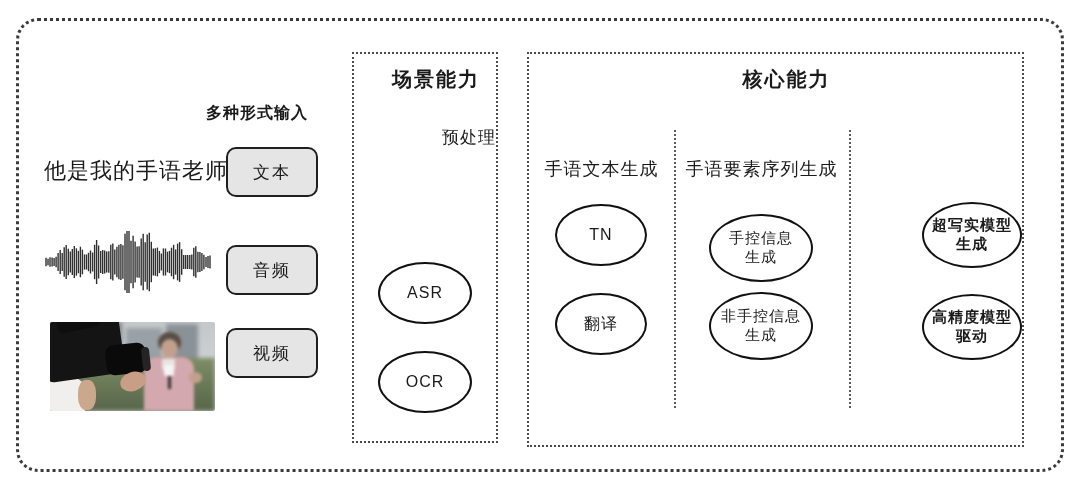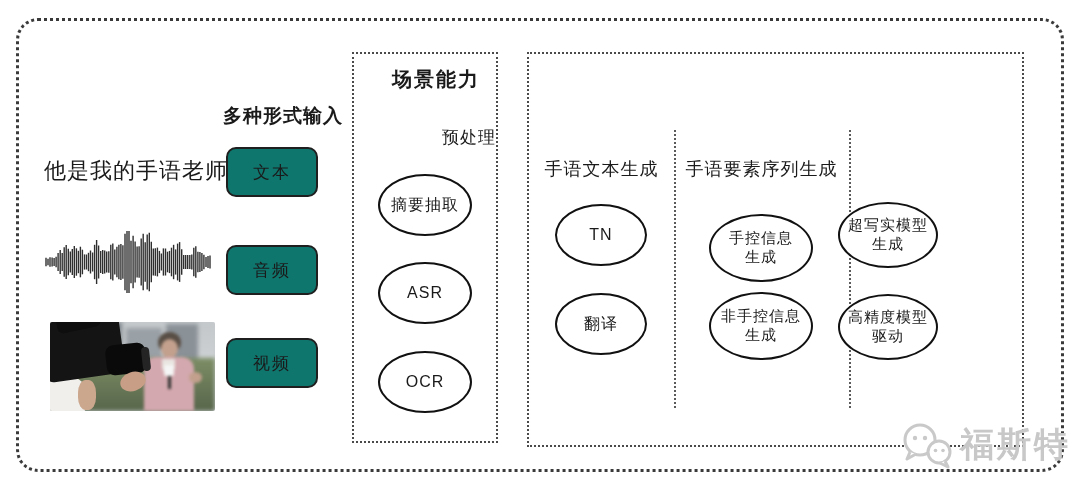--- a/index.html
+++ b/index.html
@@ -5,31 +5,31 @@
   html,body{margin:0;padding:0;background:#ffffff;}
   .canvas{
     position:relative;width:1080px;height:499px;background:#ffffff;overflow:hidden;
     font-family:"Liberation Sans","DejaVu Sans",sans-serif;color:#1a1a1a;
   }
   .outer-border{
     position:absolute;left:16px;top:18px;width:1042px;height:448px;
     border:3px dotted #3a3a3a;border-radius:22px;
   }
   
-  .input-label{position:absolute;left:206px;top:103px;width:130px;font-size:19px;font-weight:bold;letter-spacing:1px;margin-left:17px;}
+  .input-label{position:absolute;left:206px;top:103px;width:130px;font-size:16px;font-weight:bold;letter-spacing:1px;}
   .sample-text{position:absolute;left:44px;top:156px;width:176px;font-size:22px;font-weight:500;letter-spacing:1px;white-space:nowrap;}
   .modality-box{
     position:absolute;left:226px;width:88px;height:46px;
     border:2px solid #1f1f1f;border-radius:10px;
     display:flex;align-items:center;justify-content:center;
-    font-size:17px;letter-spacing:2px;background:#0f766e;
+    font-size:17px;letter-spacing:2px;background:#e5e5e5;
   }
   .mod-text{top:147px;}
   .mod-audio{top:245px;}
-  .mod-video{top:338px;justify-content:center;}
+  .mod-video{top:328px;justify-content:center;}
   .waveform{position:absolute;left:44px;top:228px;width:168px;height:68px;}
   .waveform svg{width:100%;height:100%;}
   #wf-bars line{stroke:#2f2f2f;stroke-width:1.4;}
   
   .photo{position:absolute;left:50px;top:322px;width:165px;height:89px;overflow:hidden;background:#c7cbcd;border-radius:2px;}
   .photo *{position:absolute;}
   .ph-blur{left:0;top:0;width:100%;height:100%;filter:blur(2px);}
   .ph-sky{left:0;top:0;width:100%;height:44px;background:linear-gradient(#c3c7ca,#ced2d4);}
   .ph-b1{left:46px;top:0;width:26px;height:40px;background:#7e868c;}
   .ph-b2{left:76px;top:6px;width:36px;height:36px;background:#99a0a6;}
@@ -72,21 +72,21 @@
   .w62{width:64px;}
   .w78{width:80px;}
   
   .el-scene{left:378px;width:90px;height:58px;}
   .el-s1{top:174px;} .el-s2{top:262px;} .el-s3{top:351px;}
   
   .el-c1{left:555px;width:88px;height:58px;}
   .el-c1a{top:204px;} .el-c1b{top:293px;}
   .el-c2{left:709px;width:100px;height:64px;}
   .el-c2a{top:214px;} .el-c2b{top:292px;}
-  .el-c3{left:838px;width:96px;height:62px;}
+  .el-c3{left:922px;width:96px;height:62px;font-weight:bold;}
   .el-c3a{top:202px;} .el-c3b{top:294px;}
   
   .watermark{position:absolute;left:898px;top:419px;display:flex;align-items:center;}
   .wm-logo{width:58px;height:52px;}
   .wm-text{font-size:34px;font-weight:bold;color:#c8c8c8;letter-spacing:3px;margin-left:4px;}
 </style>
 </head>
 <body>
 
 <div class="canvas">
@@ -219,31 +219,29 @@
       <div class="ph-lens"></div>
         <div class="ph-lens-ring"></div>
       <div class="ph-cam-hand"></div>
     </div>
   </div>
 
   <div class="scene-box">
     <div class="box-title">场景能力</div>
     <div class="stage-label">预处理</div>
   </div>
-  <div class="ellipse el-scene el-s1">
-    <span>摘要抽取</span>
-  </div>
   <div class="ellipse el-scene el-s3">
     <span>OCR</span>
   </div>
   <div class="ellipse el-scene el-s2">
     <span>ASR</span>
   </div>
 
   <div class="core-box">
+    <div class="box-title">核心能力</div>
     <div class="col-sep sep-1"></div>
     <div class="col-sep sep-2"></div>
     <div class="col-header ch-1">手语文本生成</div>
     <div class="col-header ch-2">手语要素序列生成</div>
   </div>
 
   <div class="ellipse el-c1 el-c1a">
     <span>TN</span>
   </div>
   <div class="ellipse el-c1 el-c1b">
@@ -255,30 +253,13 @@
   <div class="ellipse el-c2 el-c2b">
     <span class="wrap2 w78">非手控信息生成</span>
   </div>
   <div class="ellipse el-c3 el-c3a">
     <span class="wrap2 w78">超写实模型生成</span>
   </div>
   <div class="ellipse el-c3 el-c3b">
     <span class="wrap2 w78">高精度模型驱动</span>
   </div>
 
-  <div class="watermark">
-    <svg class="wm-logo" viewBox="0 0 58 52" xmlns="http://www.w3.org/2000/svg">
-      <g fill="none" stroke="#c9c9c9" stroke-width="3">
-        <circle cx="22" cy="21" r="15" fill="#ffffff"></circle>
-        <path d="M12 33 L9 40 L18 35" fill="#ffffff" stroke-linejoin="round"></path>
-        <circle cx="41" cy="33" r="11" fill="#ffffff"></circle>
-        <path d="M47 42 L50 48 L42 44" fill="#ffffff" stroke-linejoin="round"></path>
-      </g>
-      <g fill="#c9c9c9">
-        <circle cx="17" cy="19" r="2.2"></circle>
-          <circle cx="27" cy="19" r="2.2"></circle>
-        <circle cx="37.5" cy="31.5" r="1.8"></circle>
-          <circle cx="45" cy="31.5" r="1.8"></circle>
-      </g>
-    </svg>
-    <span class="wm-text">福斯特</span>
-  </div>
 </div>
 
 </body></html>

